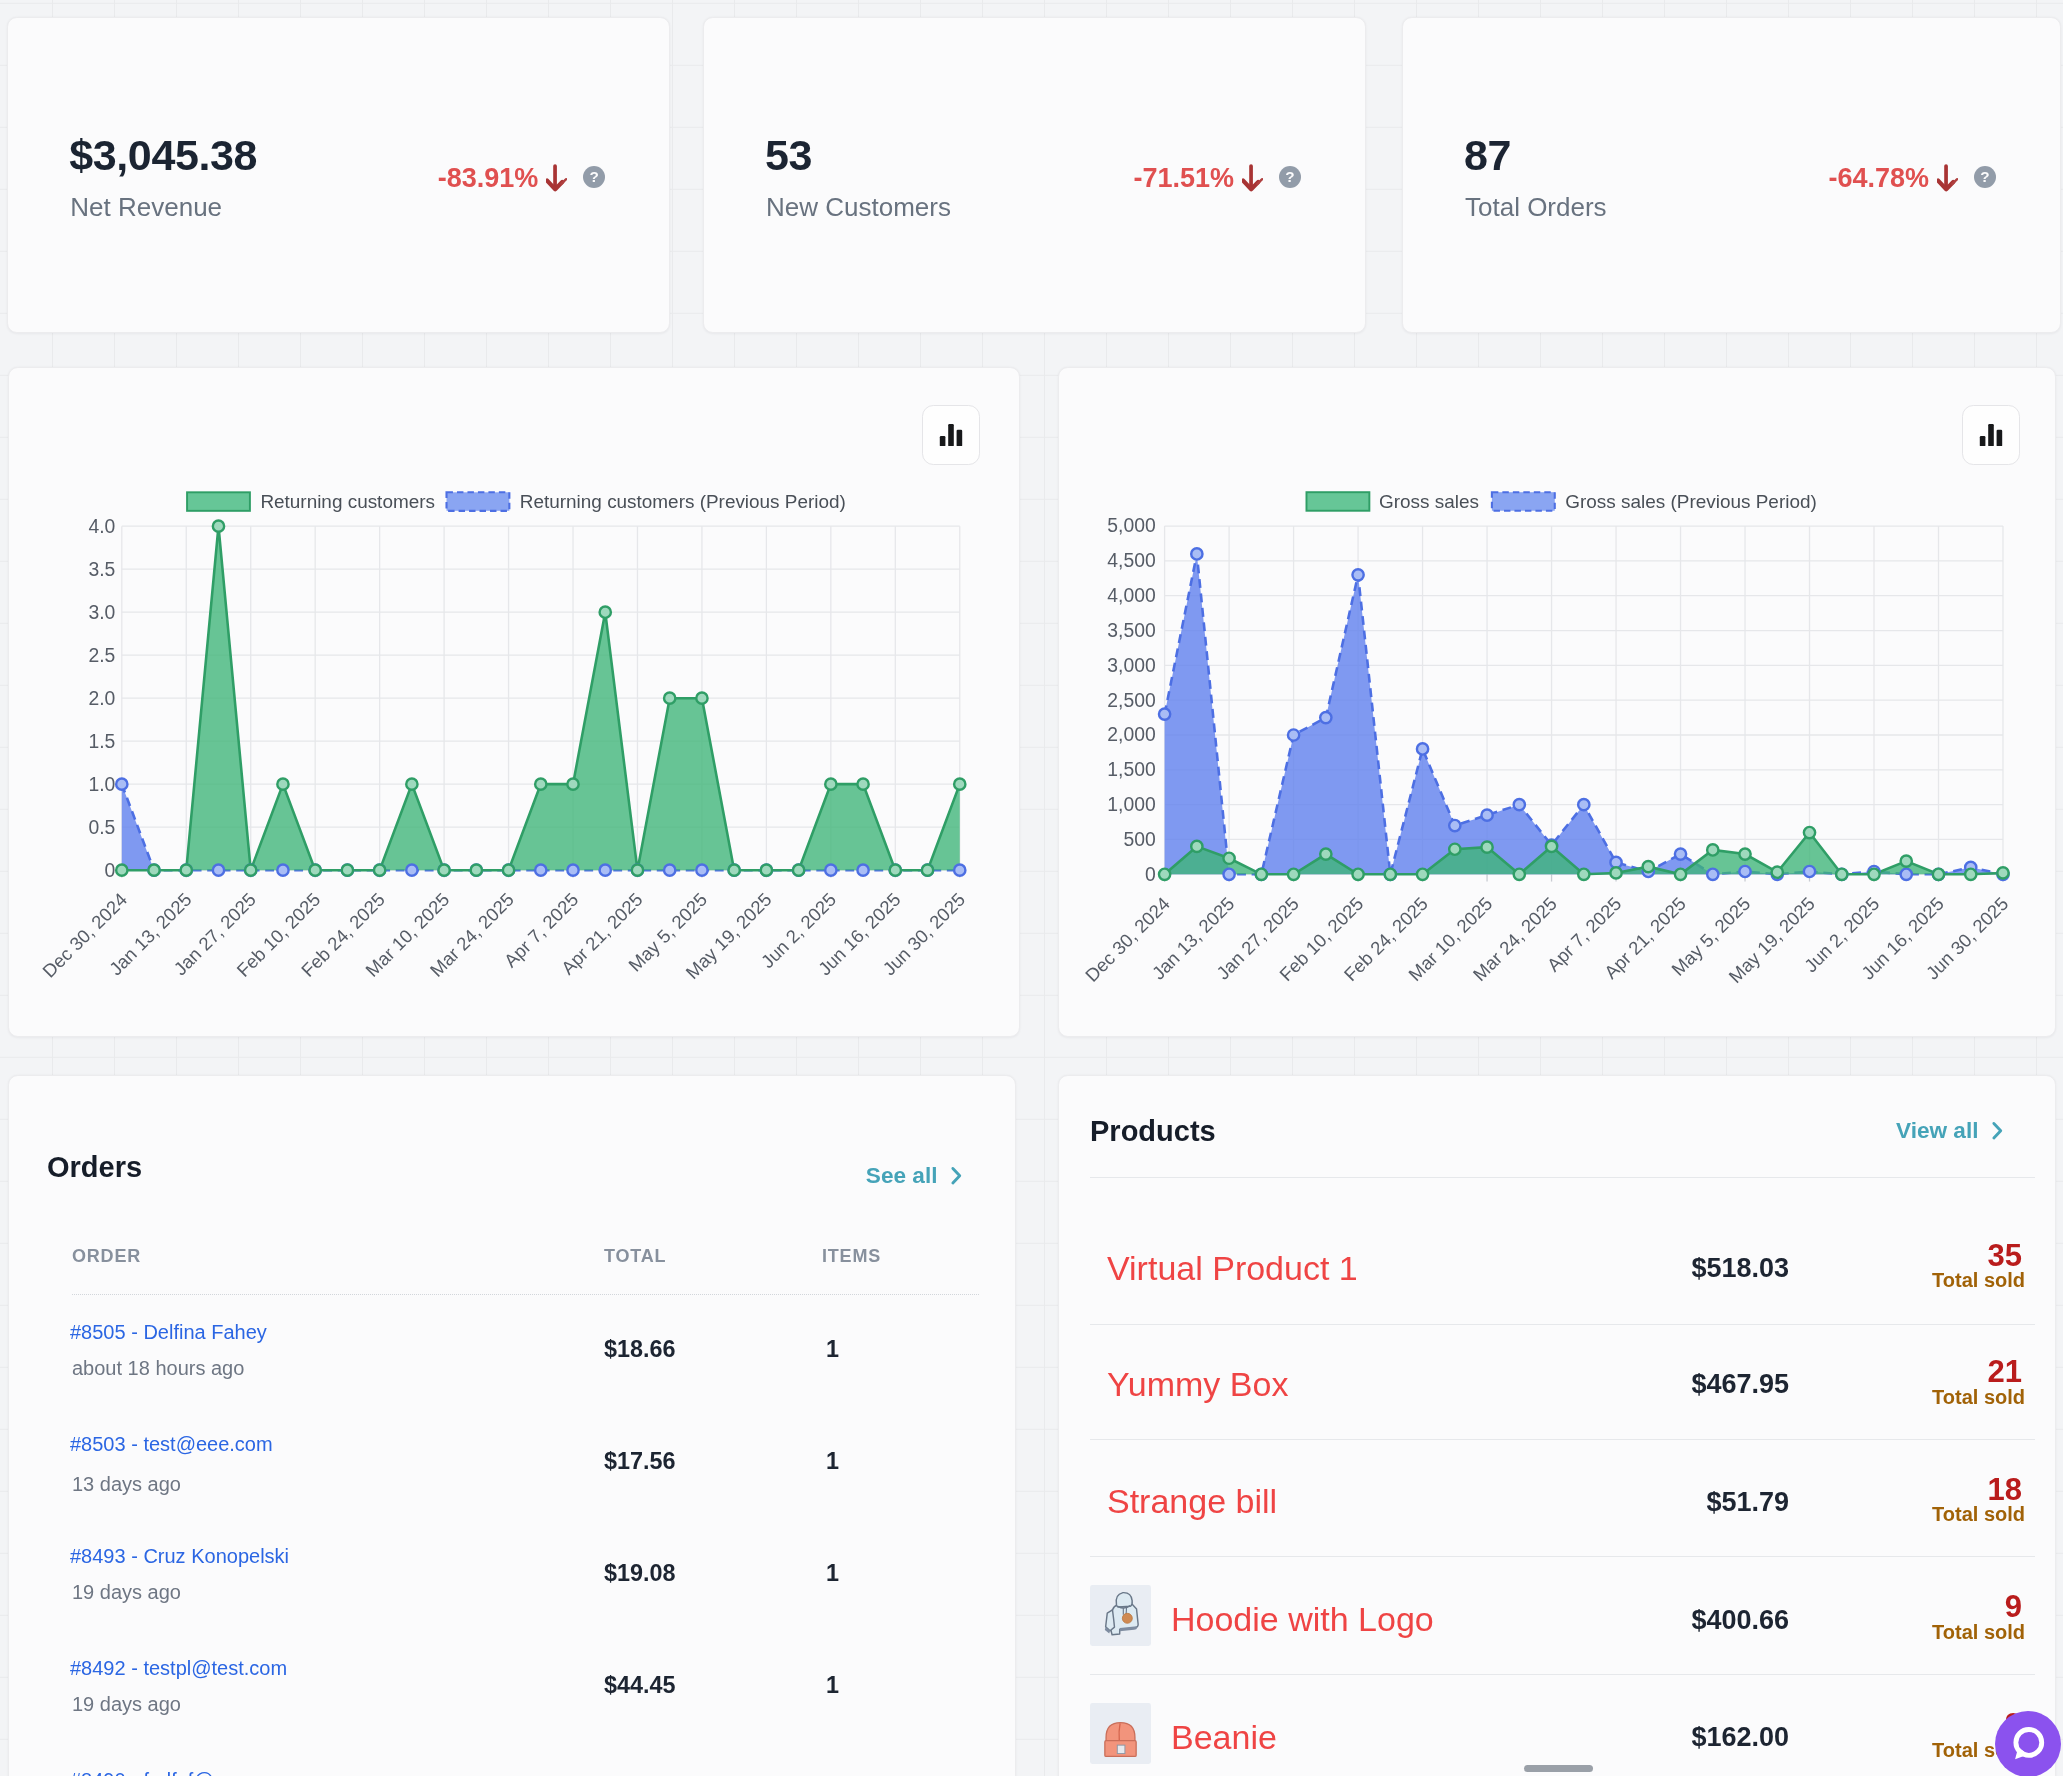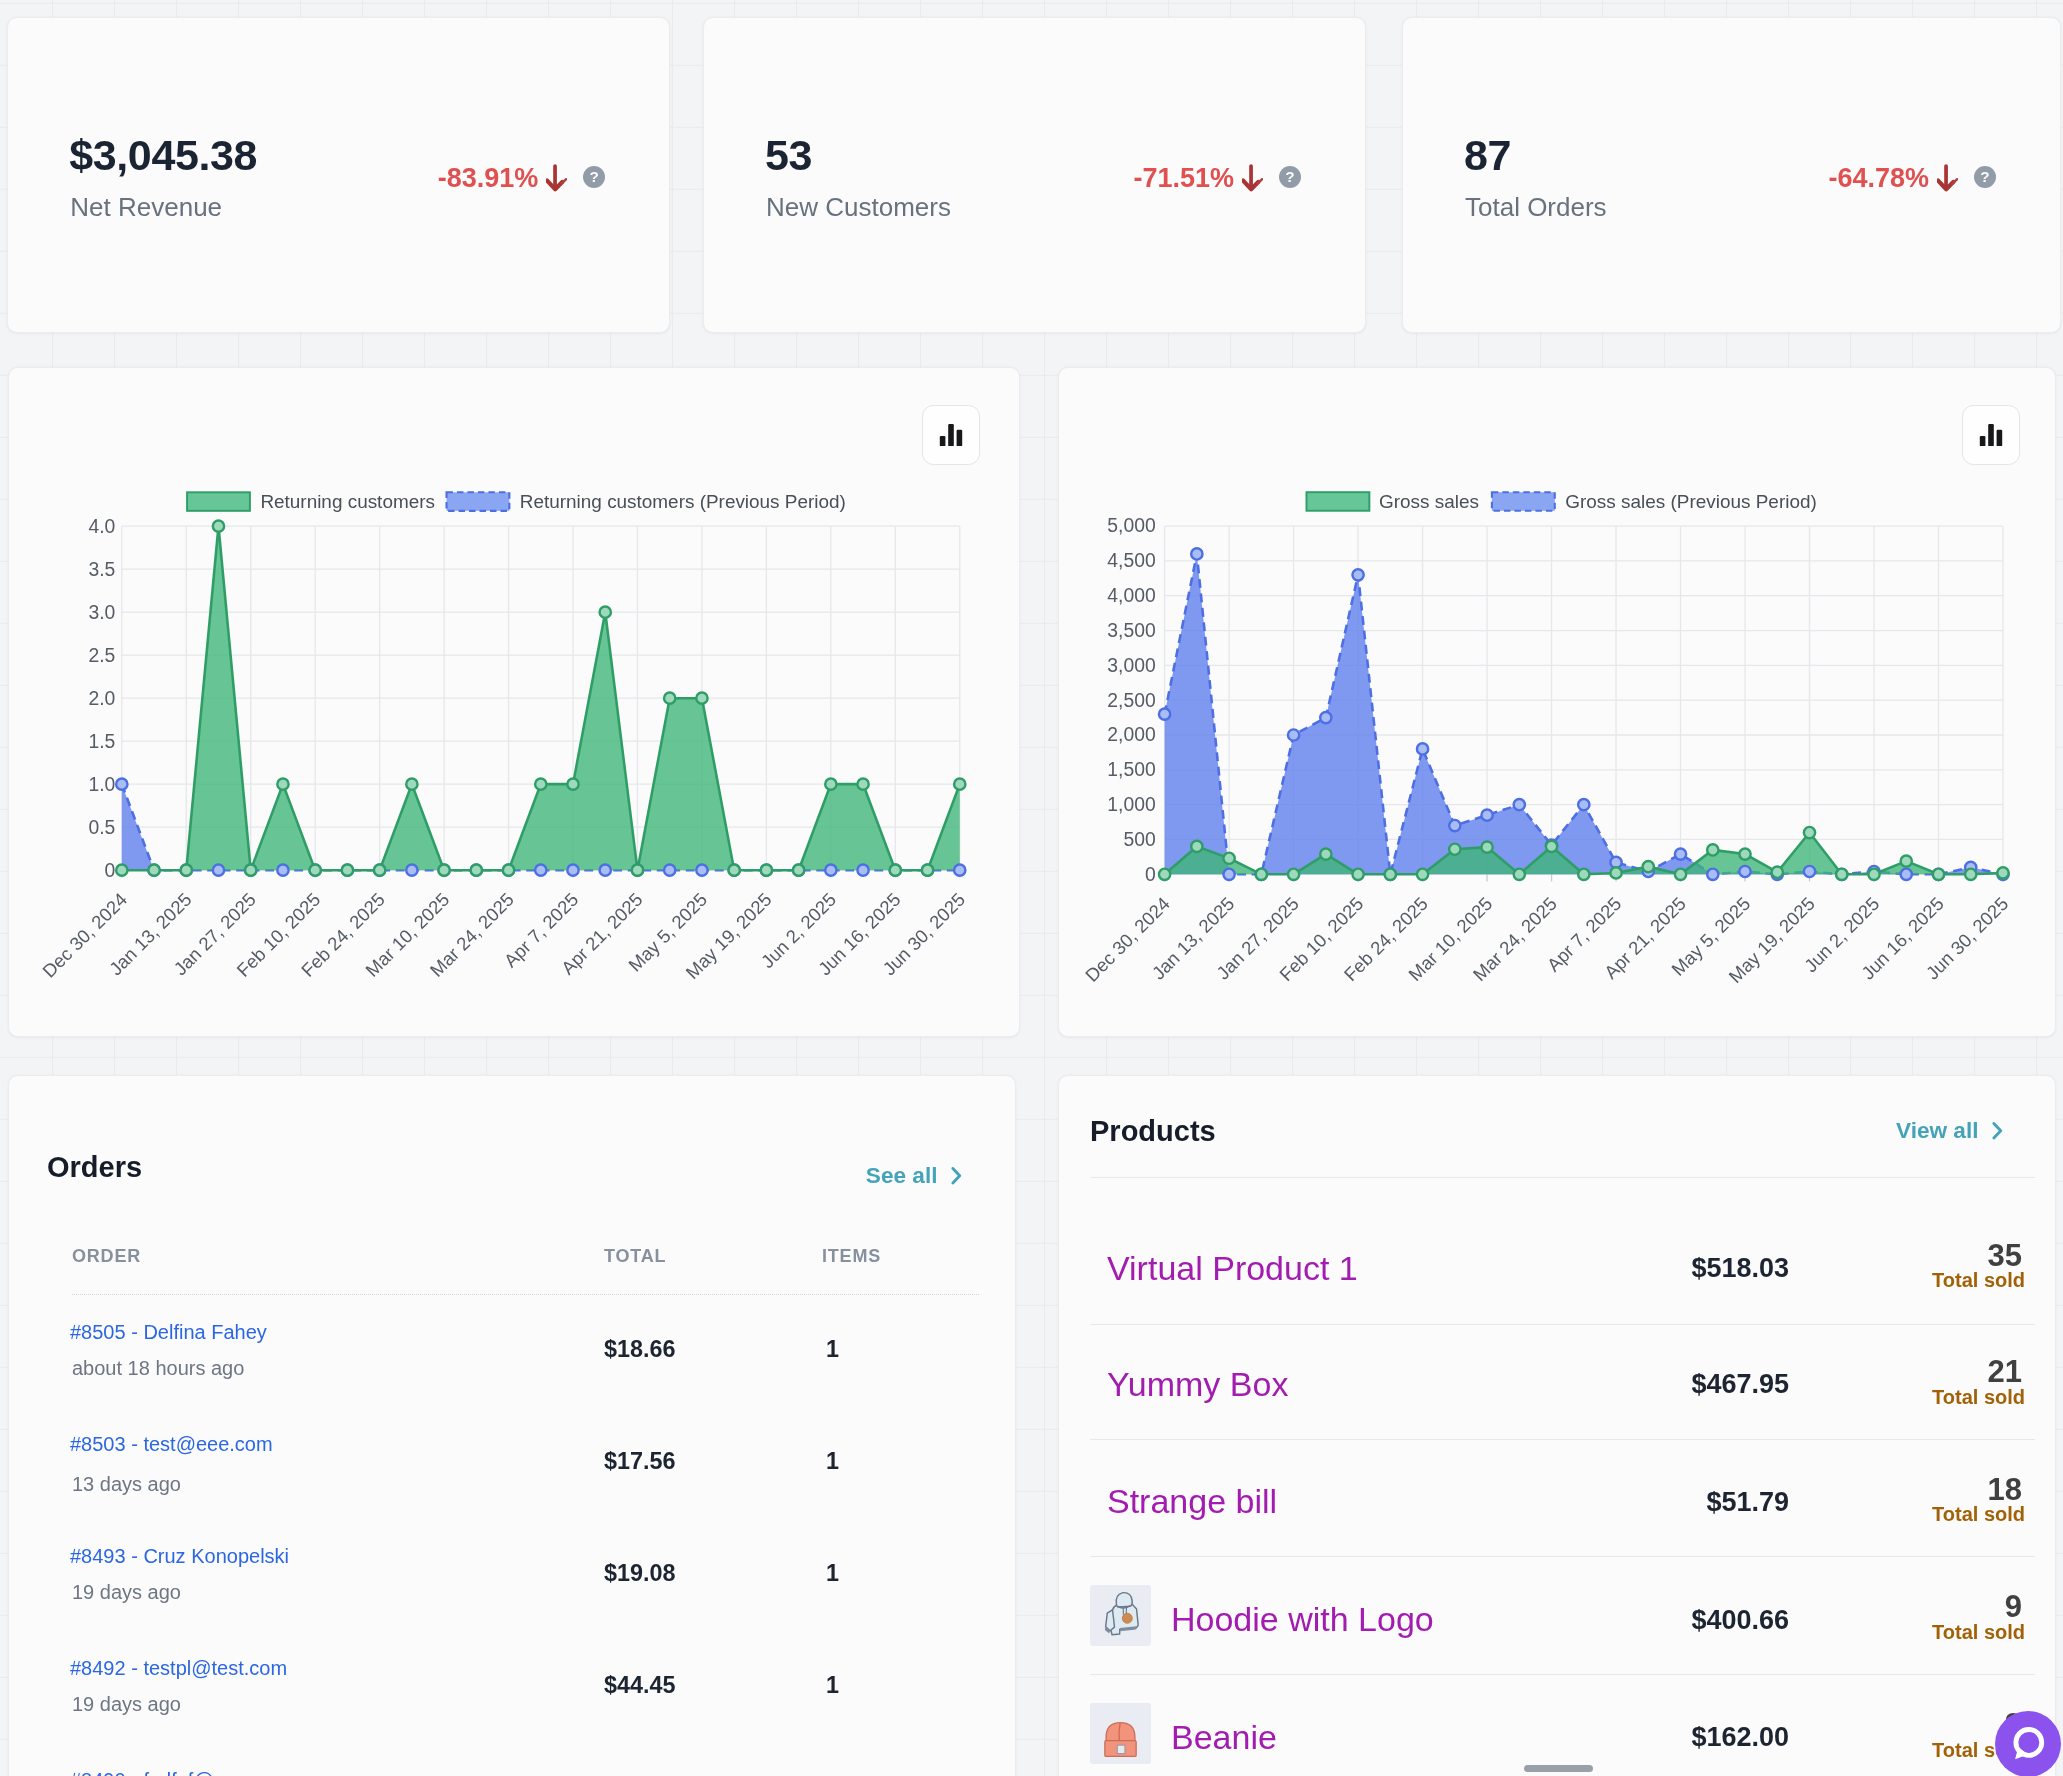--- a/index.html
+++ b/index.html
@@ -24,23 +24,23 @@
           border-radius:11.3px; display:flex; align-items:center; justify-content:center; }
 .h2 { position:absolute; font-size:29px; font-weight:700; color:#161d29; }
 .seeall { position:absolute; font-size:22.6px; font-weight:700; color:#45a3b8; }
 .chev { display:inline-block; }
 .thead { position:absolute; font-size:18px; font-weight:700; color:#87909d; letter-spacing:0.8px; }
 .odot { position:absolute; left:63px; width:907px; border-top:1.6px dotted #d2d6db; }
 .olink { position:absolute; font-size:20px; color:#2b66e3; }
 .oago { position:absolute; font-size:20px; color:#6e7683; }
 .ototal { position:absolute; font-size:23.4px; font-weight:700; color:#1d2532; }
 .oitems { position:absolute; font-size:23.4px; font-weight:700; color:#1d2532; }
-.pname { position:absolute; font-size:34px; color:#a21caf;text-align:center; }
+.pname { position:absolute; font-size:34px; color:#ef4444;text-align:center; }
 .pprice { position:absolute; font-size:27px; font-weight:700; color:#1d2532; }
-.pcount { position:absolute; font-size:31px; font-weight:700; color:#404040; }
+.pcount { position:absolute; font-size:31px; font-weight:700; color:#b91c1c; }
 .psold { position:absolute; font-size:20px; font-weight:700; color:#a16207; }
 .pdiv { position:absolute; left:31px; right:20px; border-top:1.3px solid #e6e8eb; }
 </style></head>
 <body>
 
 <div class="card" style="left:7.3px;top:17px;width:663px;height:316px">
   <div class="statval">$3,045.38</div>
   <div class="statlab">Net Revenue</div>
   <div class="pct" style="right:131px;top:147px">-83.91%</div>
   <svg class="arrow" style="right:102px;top:146px" width="21" height="29" viewBox="0 0 26 36">

